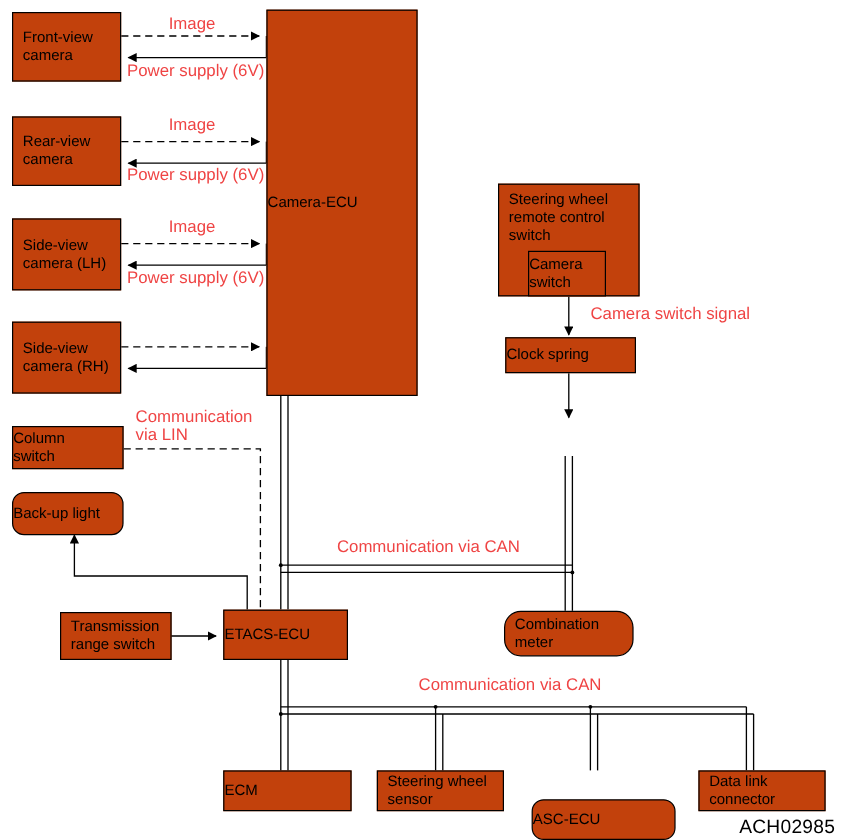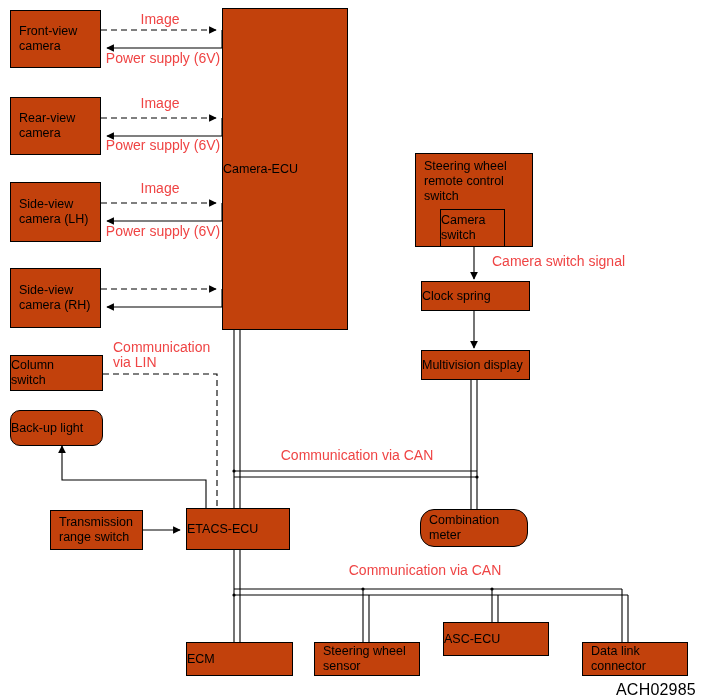--- a/index.html
+++ b/index.html
@@ -175,23 +175,20 @@
 
   <div class="box center" style="left:440px; top:209px; width:65px; height:38px;">
     <span class="inner">Camera
 switch</span>
   </div>
 
   <div class="box center" style="left:421px; top:281px; width:109px; height:30px;padding-left:10px;">
     <span class="inner">Clock spring</span>
   </div>
 
-  <div class="box center" style="left:421px; top:350px; width:109px; height:30px;">
-    <span class="inner">Multivision display</span>
-  </div>
 
   <div class="box center" style="left:10px; top:355px; width:93px; height:36px;">
     <span class="inner">Column
 switch</span>
   </div>
 
   <div class="box center" style="left:10px; top:410px; width:93px; height:36px;border-radius:10px;">
     <span class="inner">Back-up light</span>
   </div>
 
@@ -211,21 +208,21 @@
 
   <div class="box center" style="left:186px; top:642px; width:107px; height:34px;">
     <span class="inner">ECM</span>
   </div>
 
   <div class="box" style="left:314px; top:642px; width:106px; height:34px;">
     <span class="inner">Steering wheel
 sensor</span>
   </div>
 
-  <div class="box center" style="left:443px; top:622px; width:106px; height:34px;">
+  <div class="box center" style="left:443px; top:666px; width:120px; height:34px;border-radius:10px;">
     <span class="inner">ASC-ECU</span>
   </div>
 
   <div class="box" style="left:570px; top:642px; width:106px; height:34px;margin-left:12px;">
     <span class="inner">Data link
 connector</span>
   </div>
 
   <div class="label ctr" style="left:160px; top:12px;">Image</div>
   <div class="label ctr" style="left:163px; top:51px;">Power supply (6V)</div>

